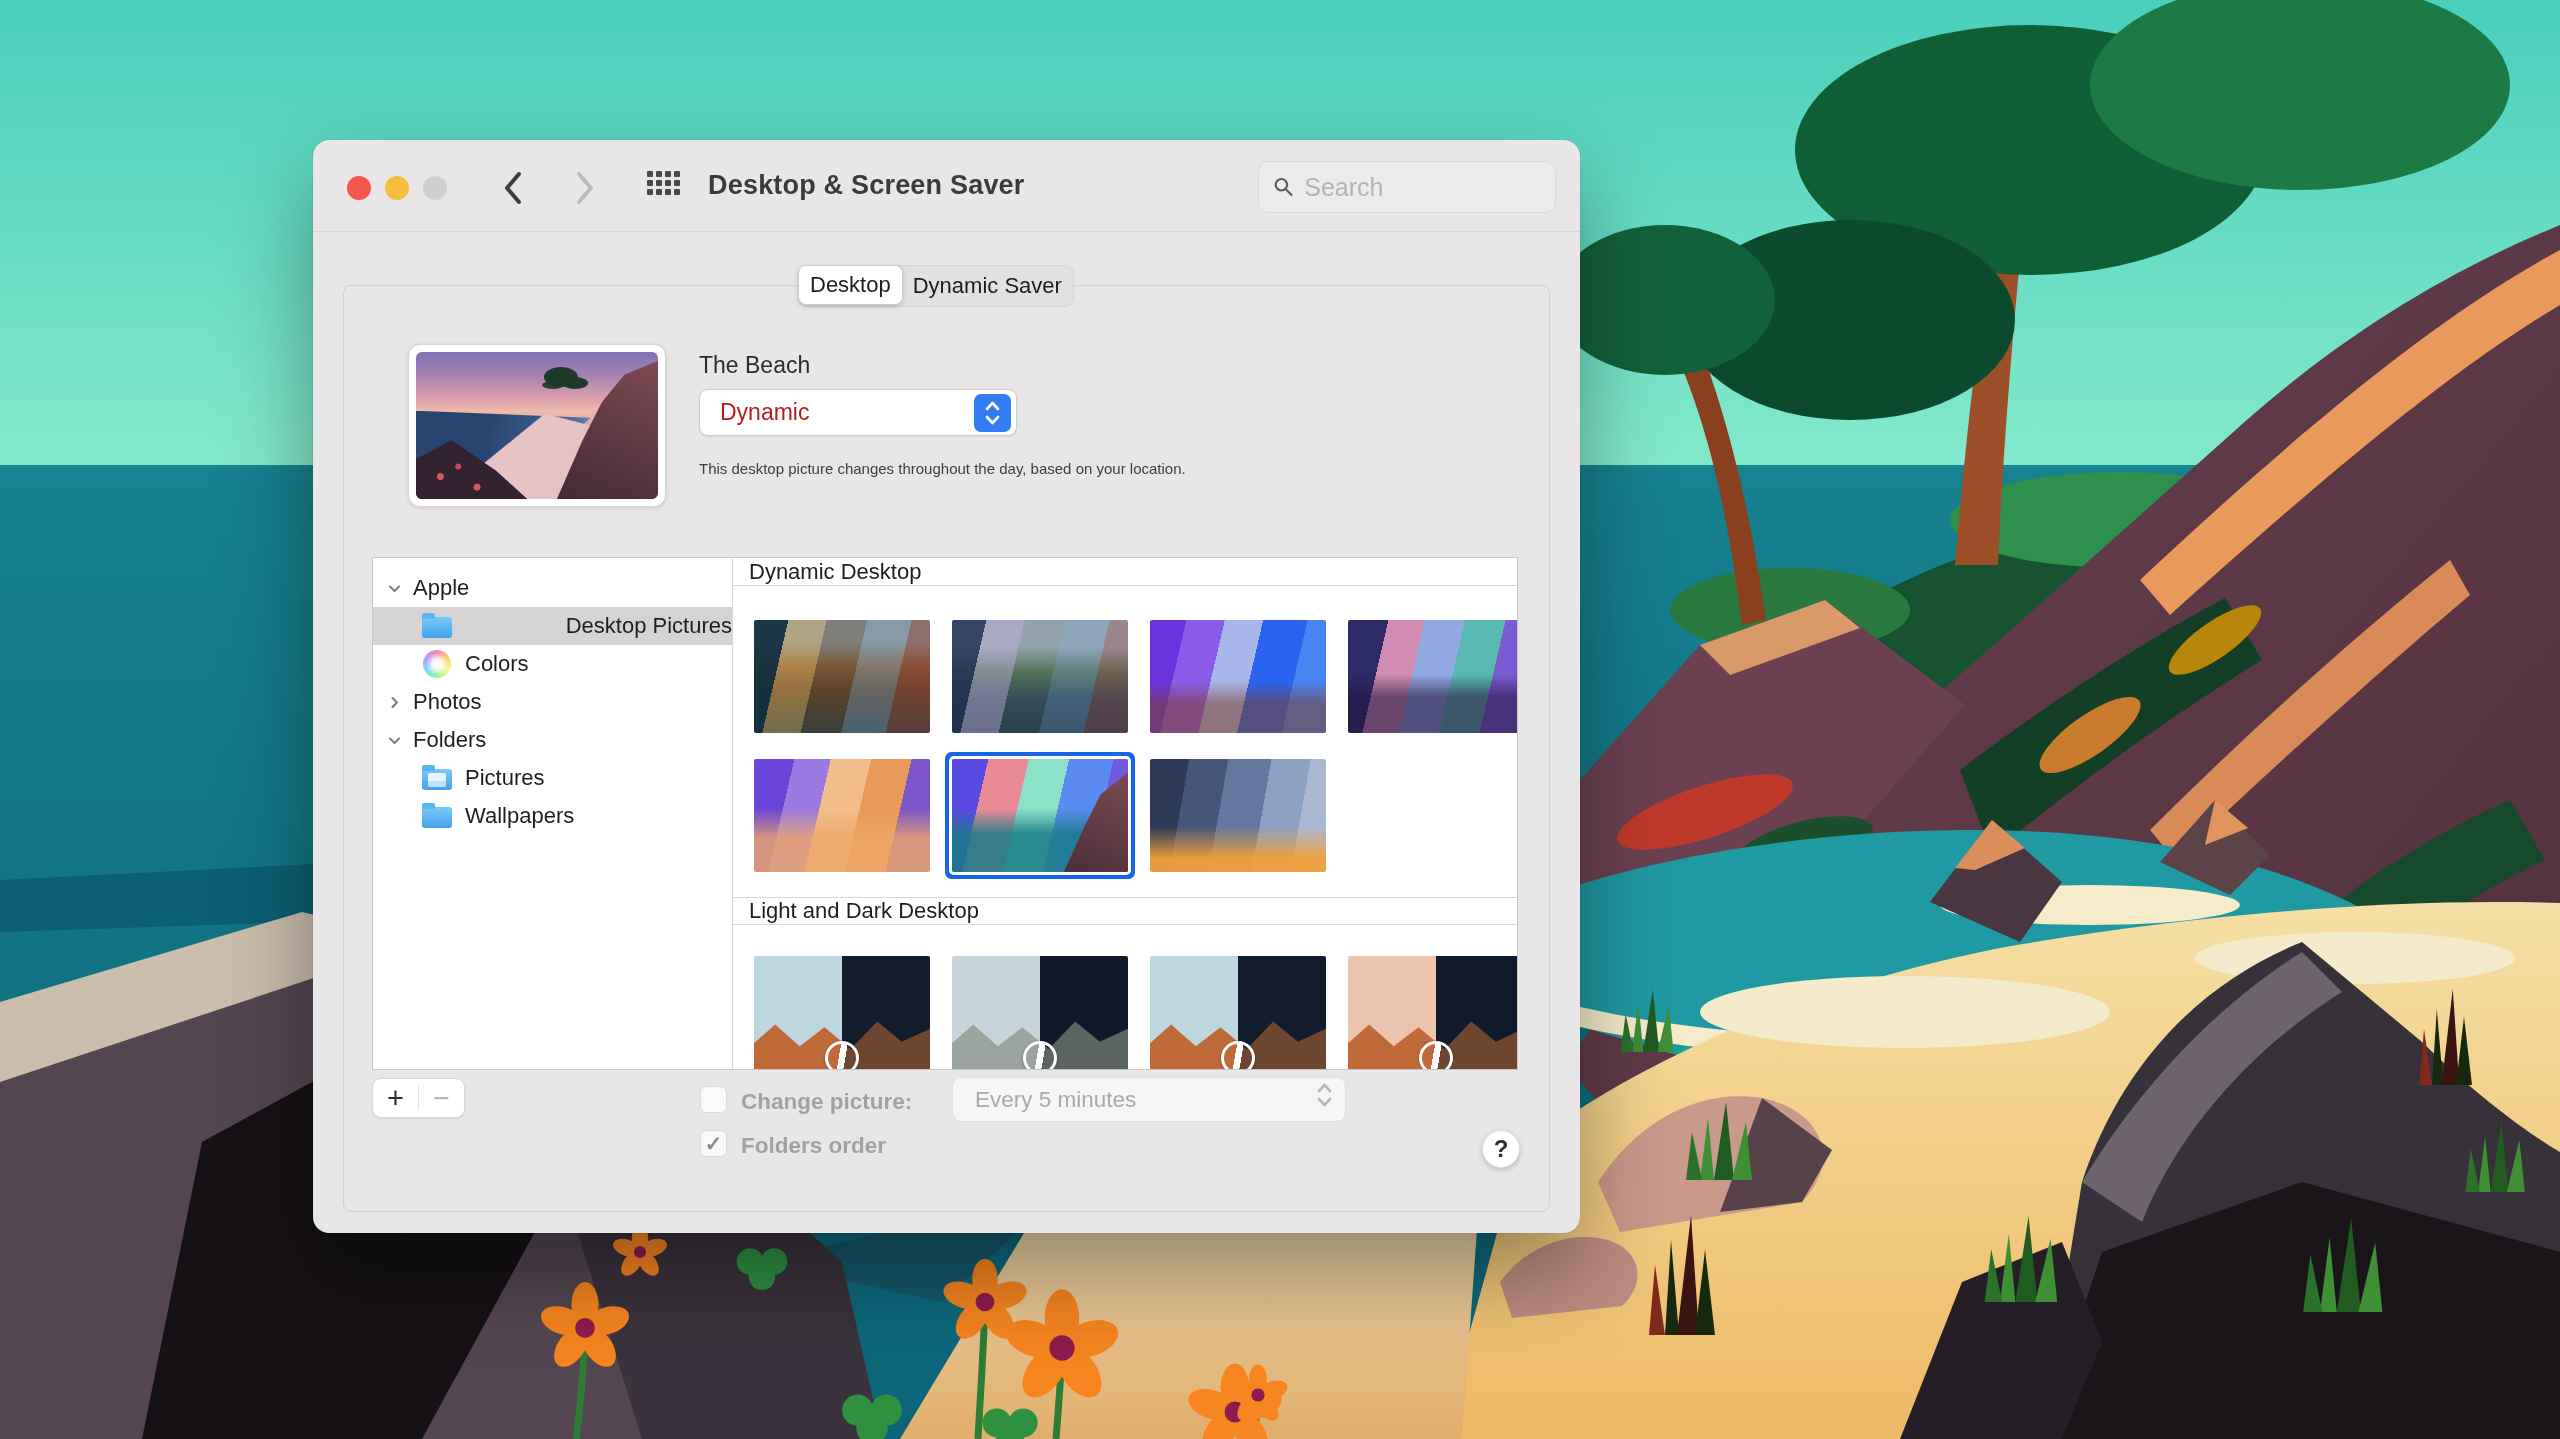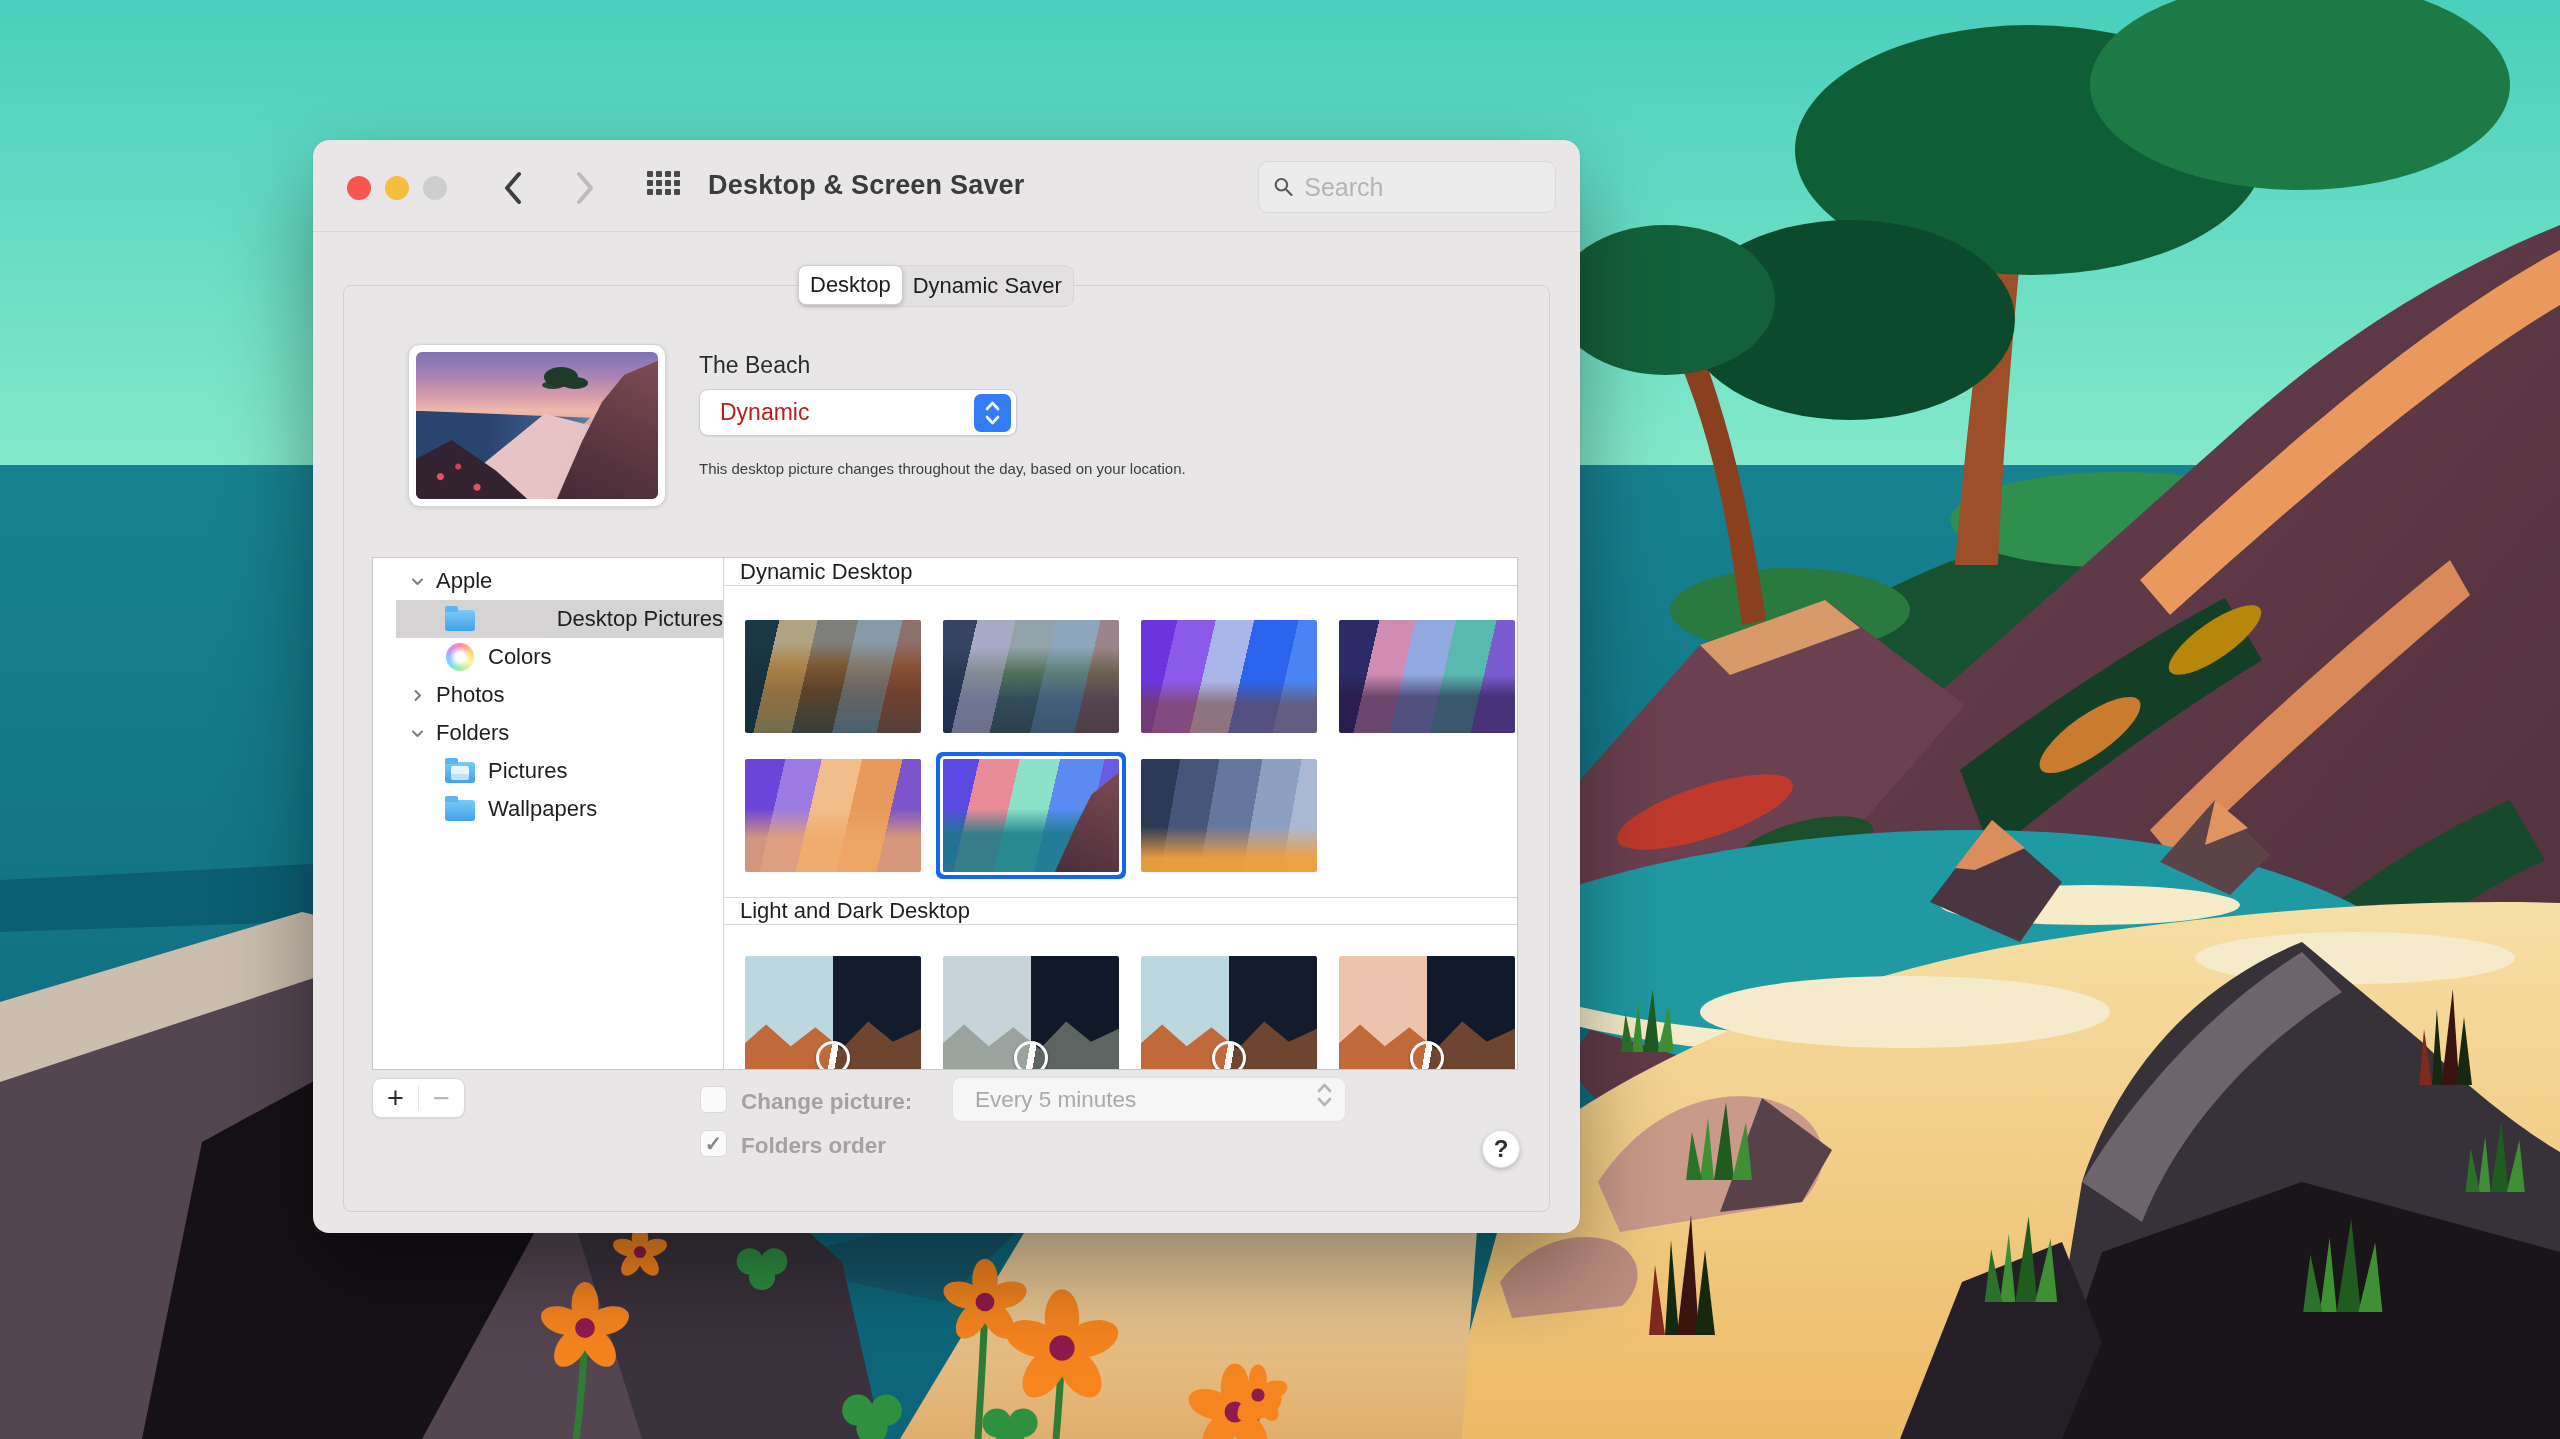--- a/index.html
+++ b/index.html
@@ -70,21 +70,21 @@
                  border:1px solid #cecccd; border-radius:9px; box-shadow:0 1px 2px rgba(0,0,0,.08);
                  display:flex; align-items:center; }
   #mode-select .val { font-size:23px; color:#b91c1c; padding-left:4px;margin-left:16px; }
   .stepper { position:absolute; right:5px; top:4px; width:37px; height:38px; border-radius:7px;
              background:#327cf6; display:flex; flex-direction:column; align-items:center; justify-content:center; gap:2px; }
   #current-desc { position:absolute; left:386px; top:320px; font-size:15px; color:#3e3e40; }
 
   
   #listbox { position:absolute; left:59px; top:417px; width:1146px; height:513px; background:#ffffff;
              border:1px solid #c8c6c7; display:flex; overflow:hidden; }
-  #sidebar { width:328px; height:100%; border-right:1px solid #d8d6d7; padding-top:4px;margin-left:23px; }
+  #sidebar { width:360px; height:100%; border-right:1px solid #d8d6d7; padding-top:11px; }
   .srow { height:38px; display:flex; align-items:center; font-size:22px; color:#1e1e20; position:relative; }
   .srow.selected { background:#d5d3d4;justify-content:flex-end; }
   .srow .disc { position:absolute; left:12px; width:18px; height:18px; display:flex; align-items:center; justify-content:center; }
   .srow .lab-root { margin-left:40px; }
   .srow .icon-slot { position:absolute; left:48px; width:32px; display:flex; justify-content:center; }
   .srow .lab-child { margin-left:92px; }
   .folder { width:30px; height:21px; border-radius:3px; background:linear-gradient(#7ccaf6,#41a1e9); position:relative; margin-top:3px; }
   .folder::before { content:""; position:absolute; top:-4px; left:0; width:13px; height:6px; border-radius:2px 2px 0 0; background:#5cb5ef; }
   .folder.pic::after { content:""; position:absolute; inset:4px 6px 3px 6px; border-radius:2px;
                        background:linear-gradient(#e8f5fe 55%,#bfe2fa 55%); }

